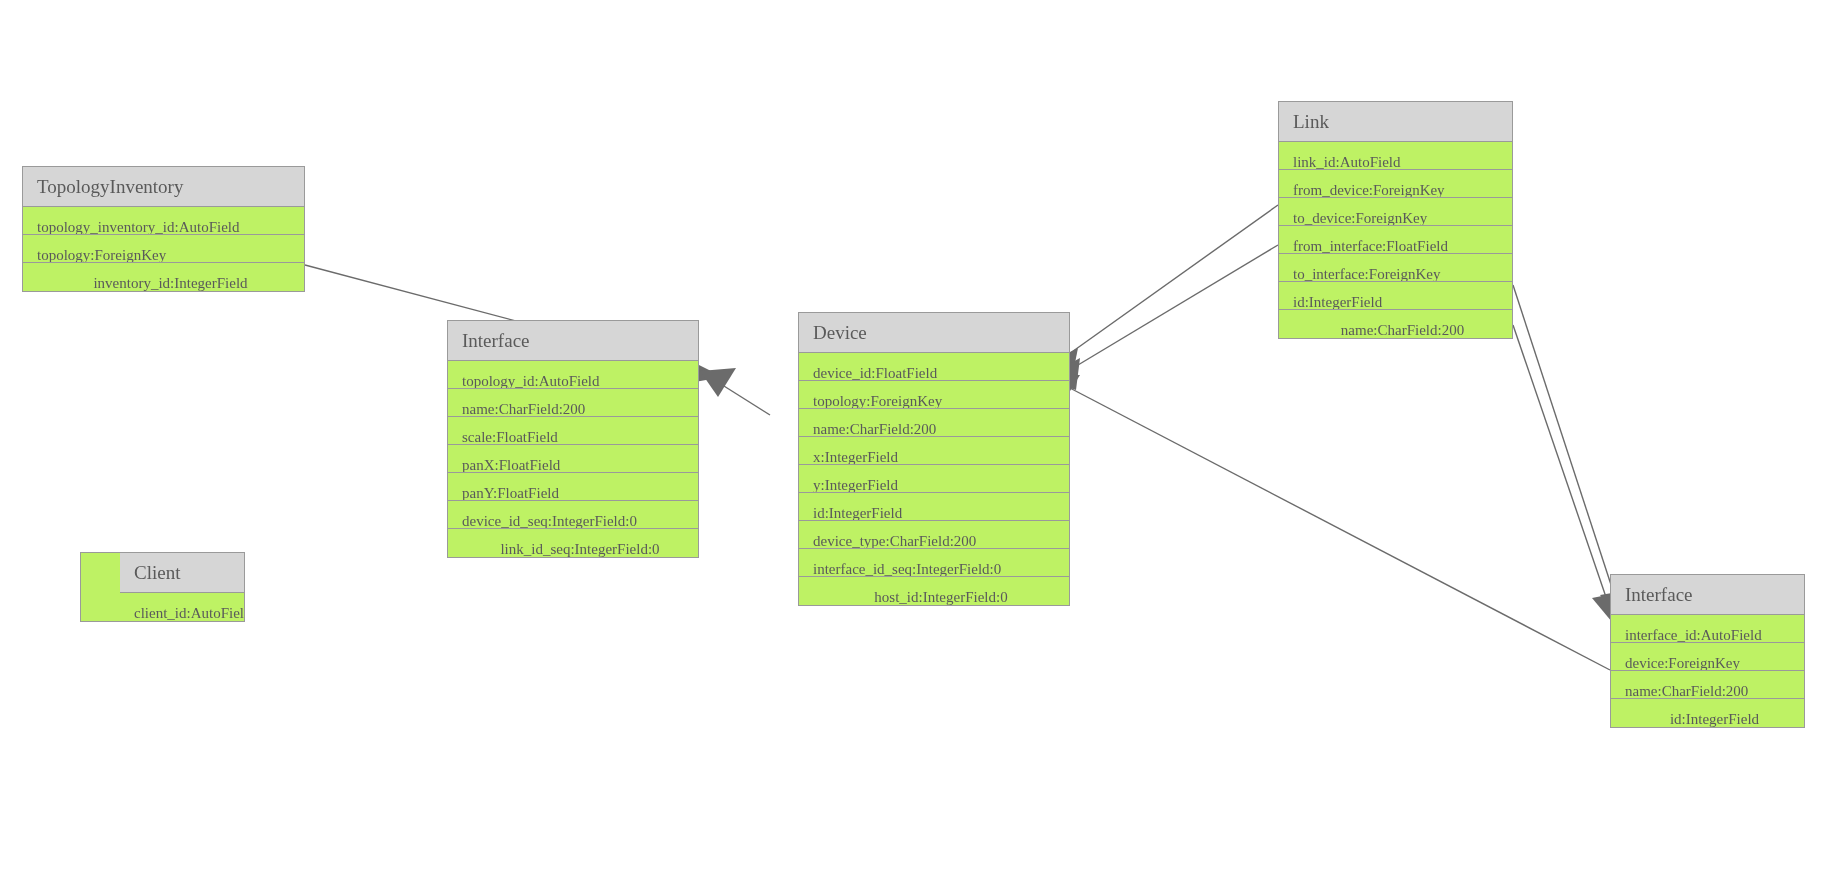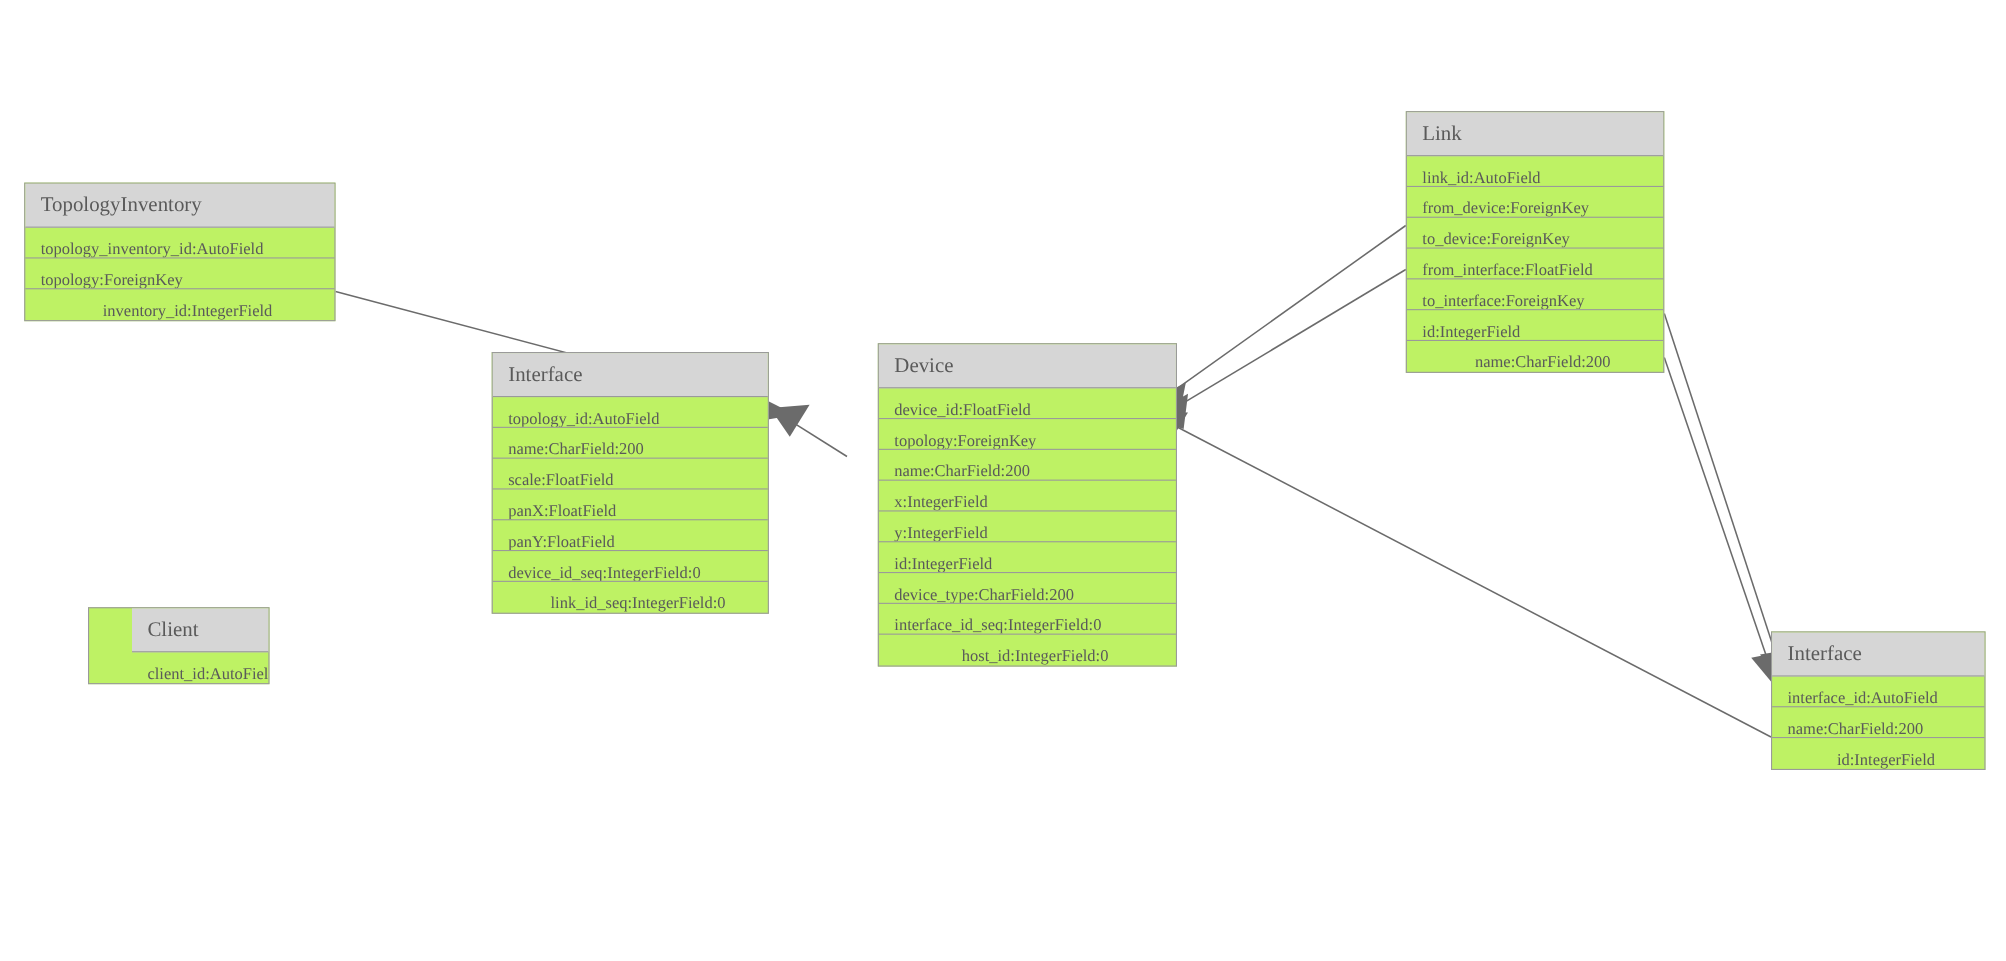--- a/index.html
+++ b/index.html
@@ -164,18 +164,19 @@
       <li class="attr-row">to_interface:ForeignKey</li>
       <li class="attr-row">id:IntegerField</li>
       <li class="attr-row">name:CharField:200</li>
     </ul>
   </div>
 
   <div class="entity" style="left:1610px; top:574px; width:195px;">
     <div class="entity-header">Interface</div>
     <ul class="entity-attrs">
       <li class="attr-row">interface_id:AutoField</li>
+      <li class="attr-row">device:ForeignKey</li>
       <li class="attr-row">name:CharField:200</li>
       <li class="attr-row">id:IntegerField</li>
     </ul>
   </div>
 
 </div>
 
 </body></html>

